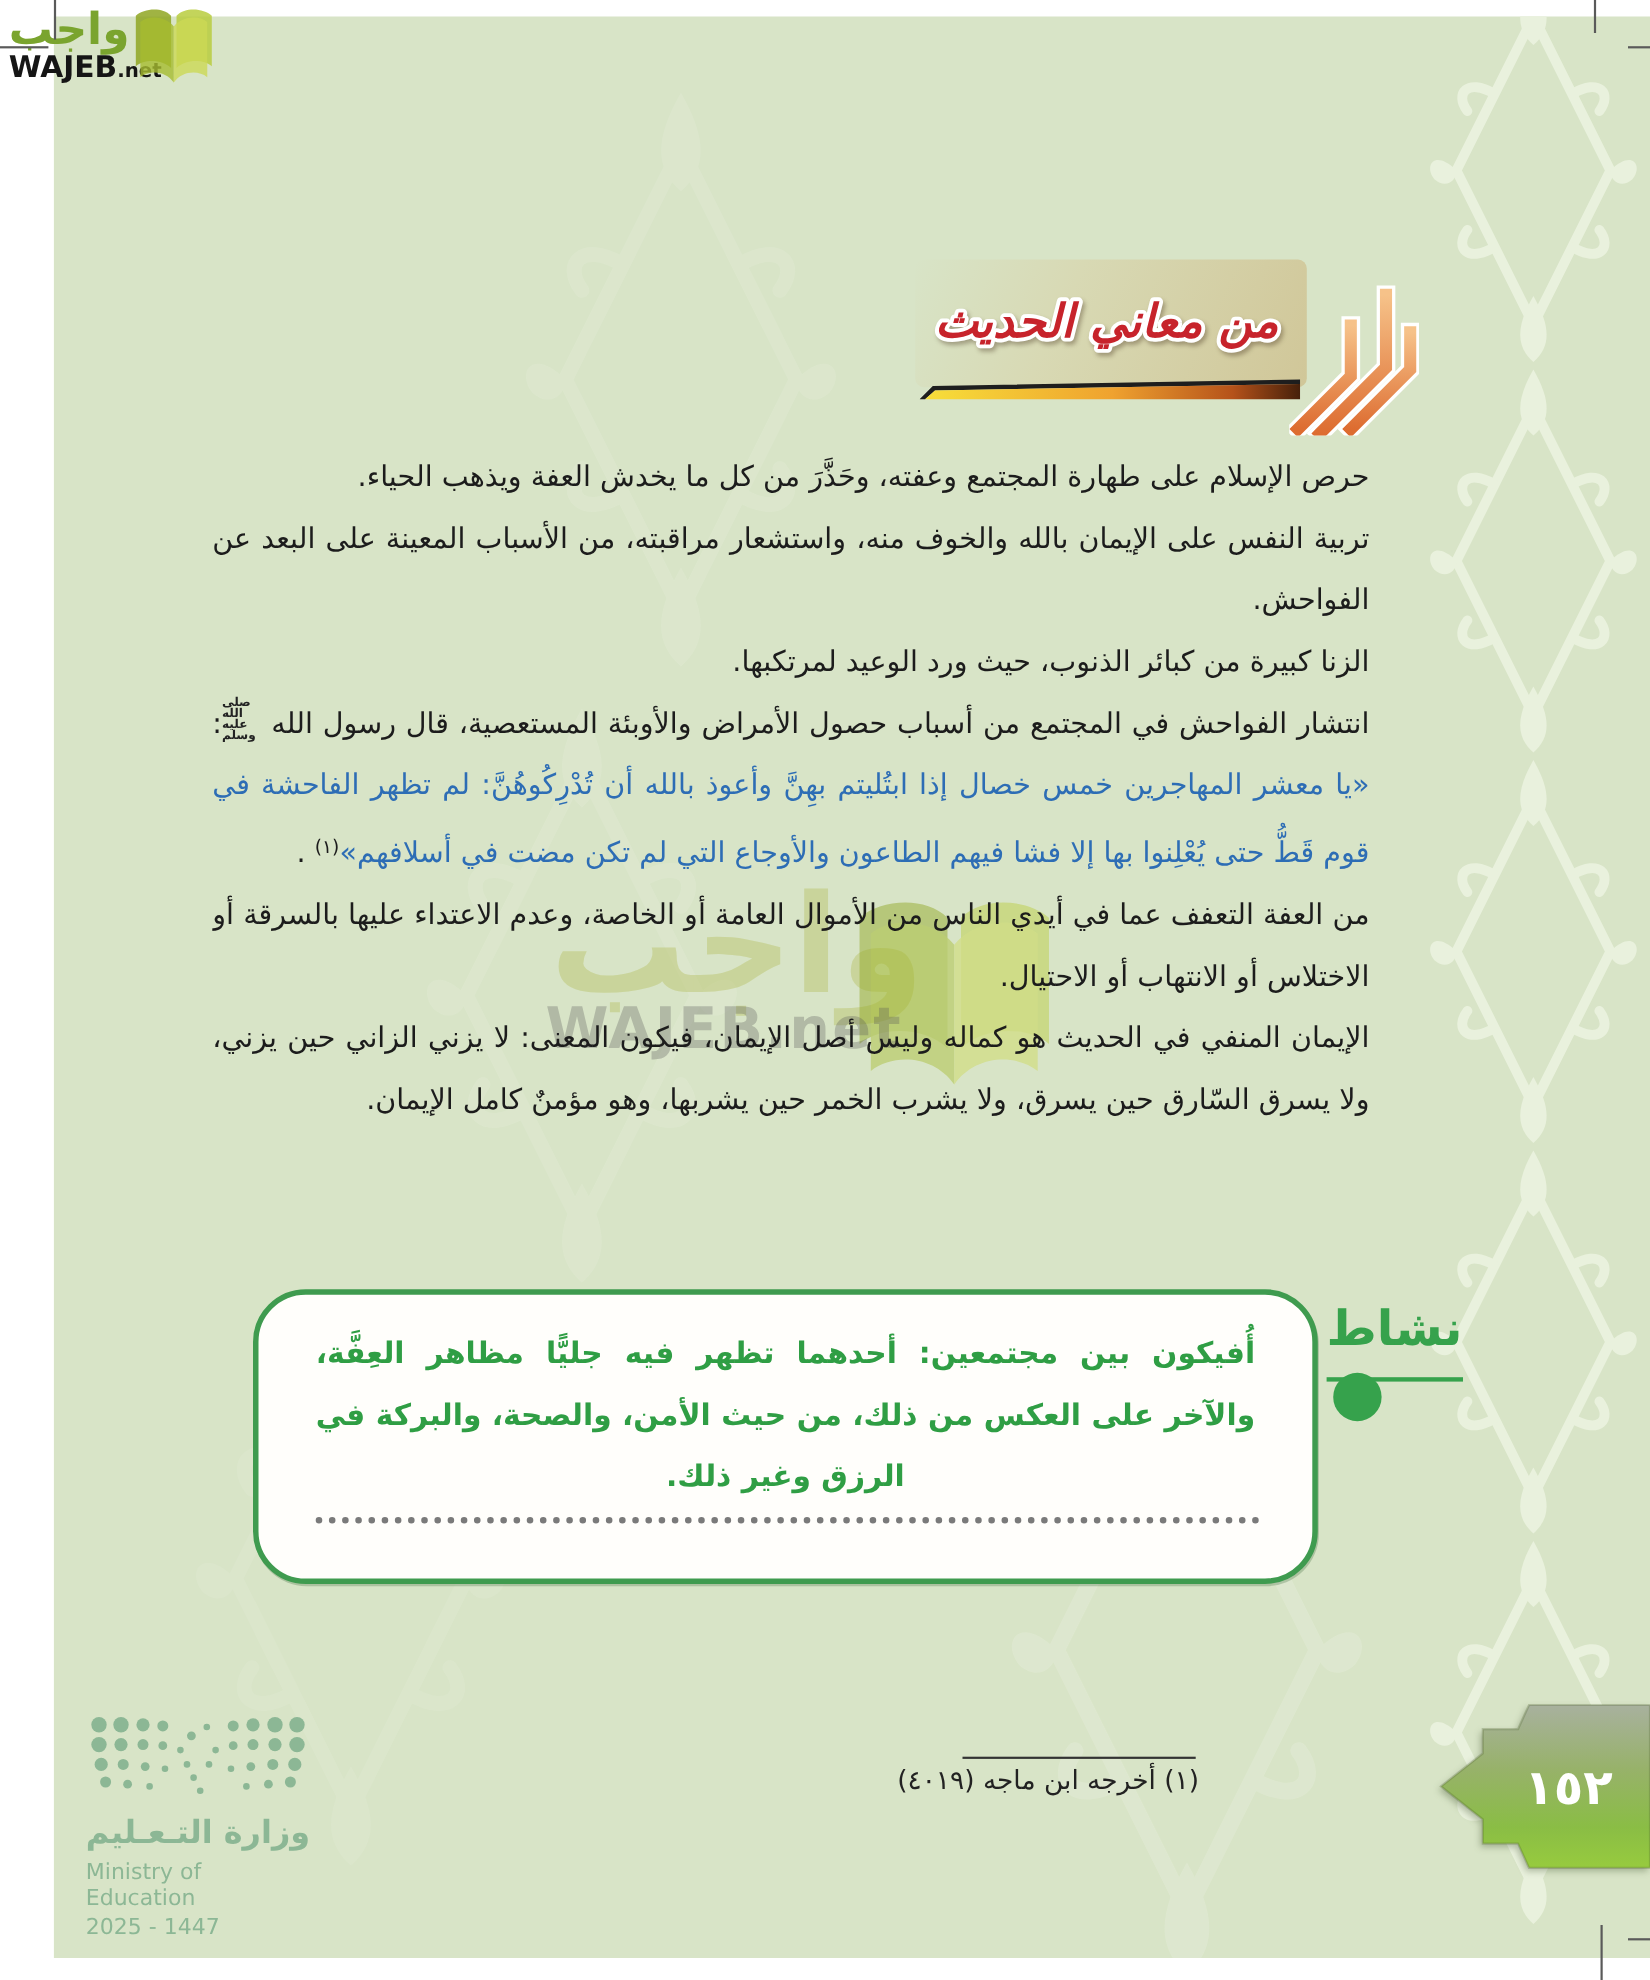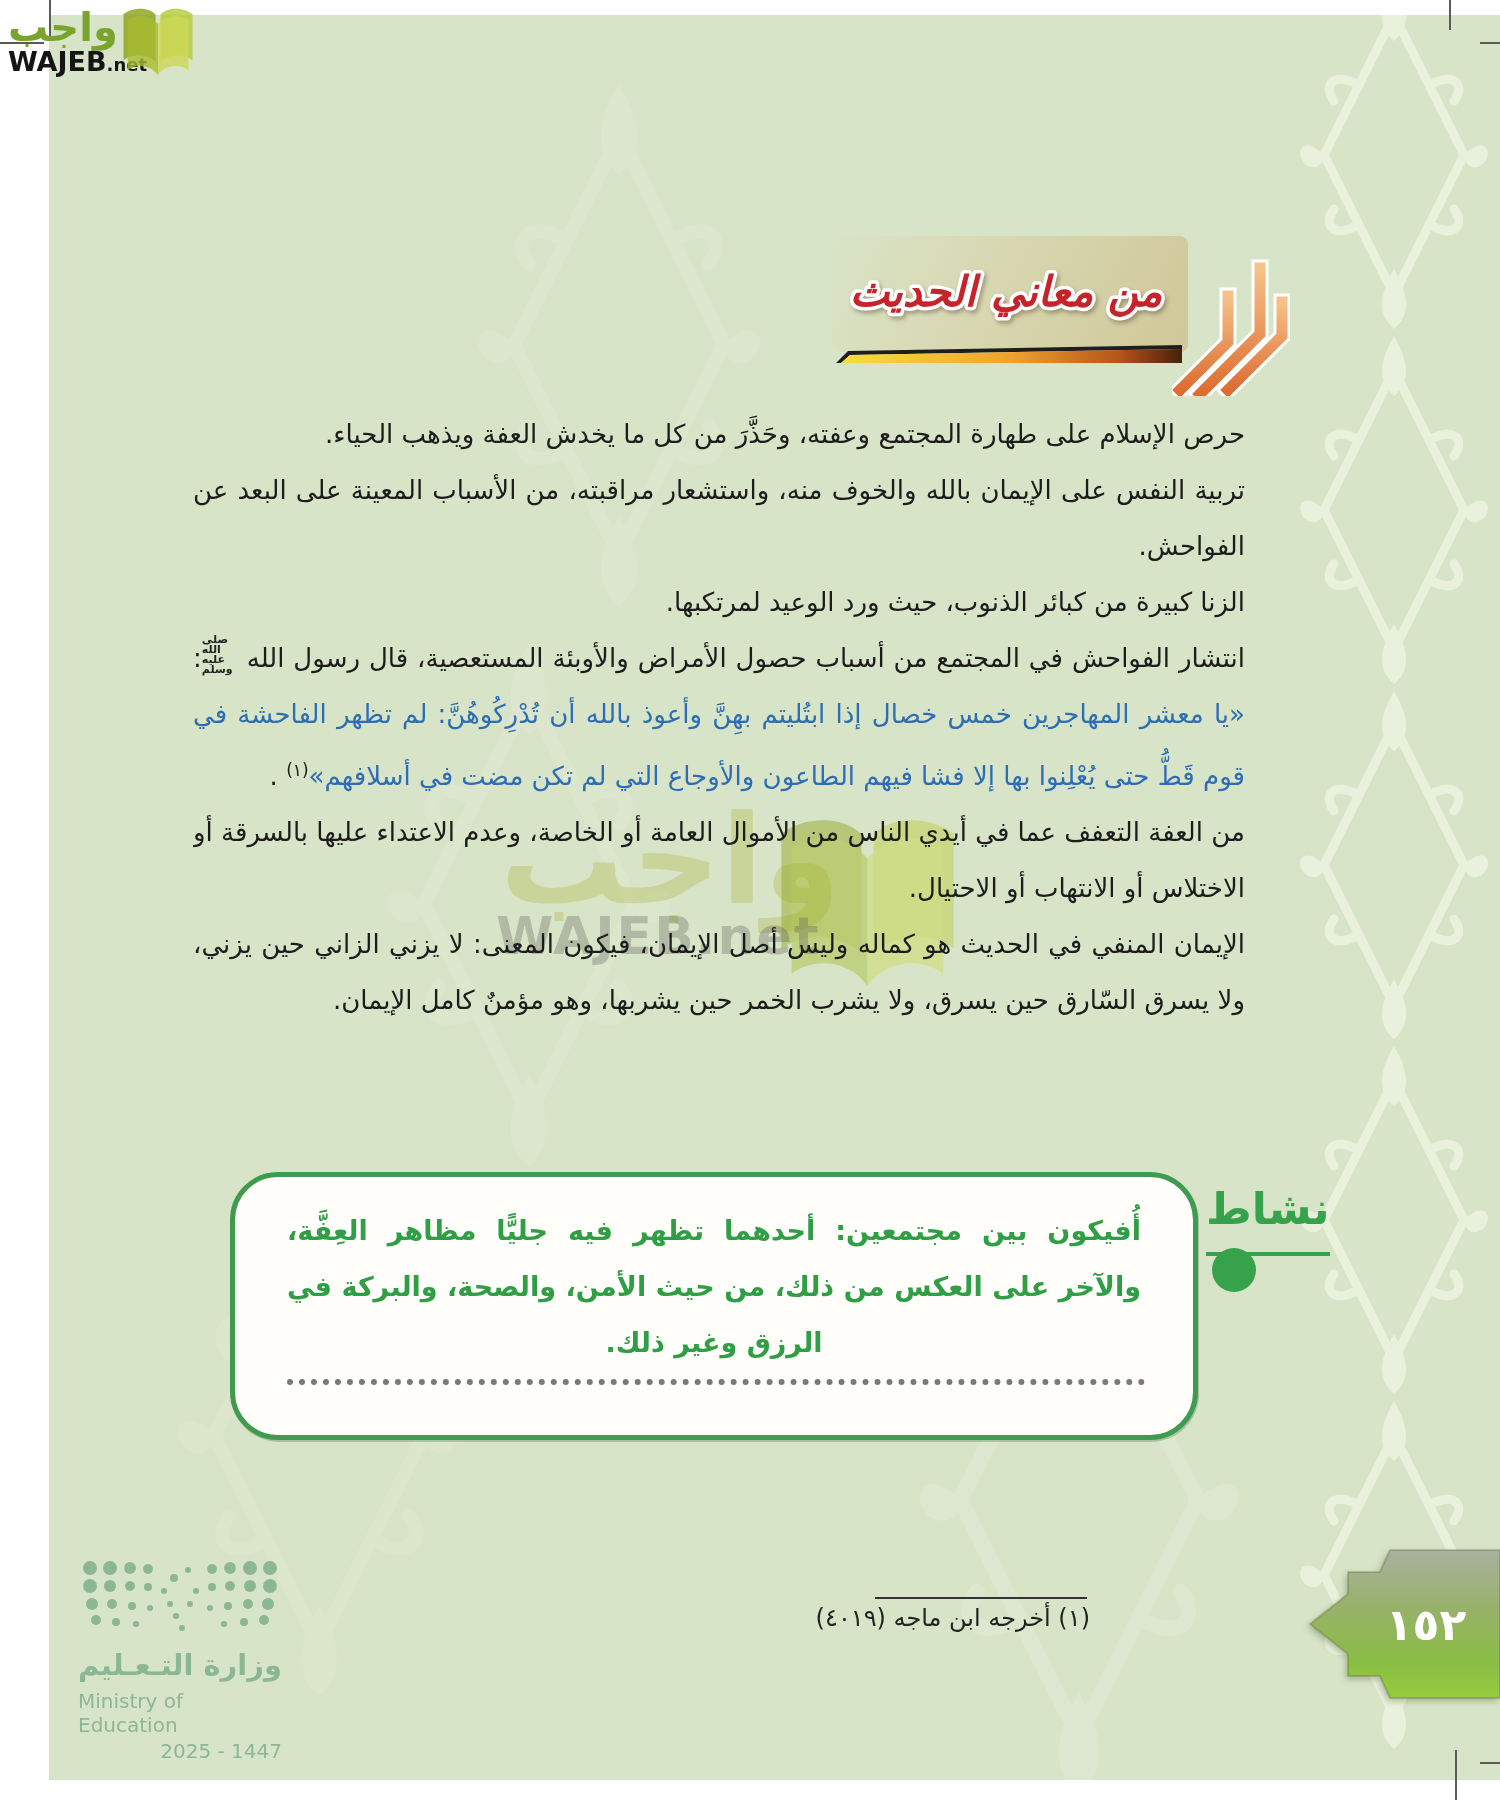--- a/index.html
+++ b/index.html
@@ -64,21 +64,21 @@
     font-size:24px;color:#222;z-index:3;}
 
   
   .pagebadge{position:absolute;left:1308px;top:1548px;width:192px;height:152px;z-index:4;
     filter:drop-shadow(-2px 3px 3px rgba(40,60,20,.3));}
 
   
   .moe{position:absolute;left:78px;top:1556px;width:204px;color:#8cb795;z-index:3;}
   .moe-ar{font-size:29px;font-weight:bold;direction:rtl;text-align:center;margin-top:8px;line-height:1.2;}
   .moe-en{font-size:20px;margin-top:6px;text-align:left;}
-  .moe-years{font-size:20px;margin-top:2px;text-align:right;}
+  .moe-years{font-size:20px;margin-top:2px;text-align:left;}
 </style>
 </head>
 <body>
 
 <div class="page">
 
   <svg width="0" height="0" style="position:absolute" aria-hidden="true">
     <defs>
       <symbol id="motif" viewBox="0 0 200 360">
         <g stroke="currentColor" stroke-width="9" fill="none" stroke-linecap="round">

